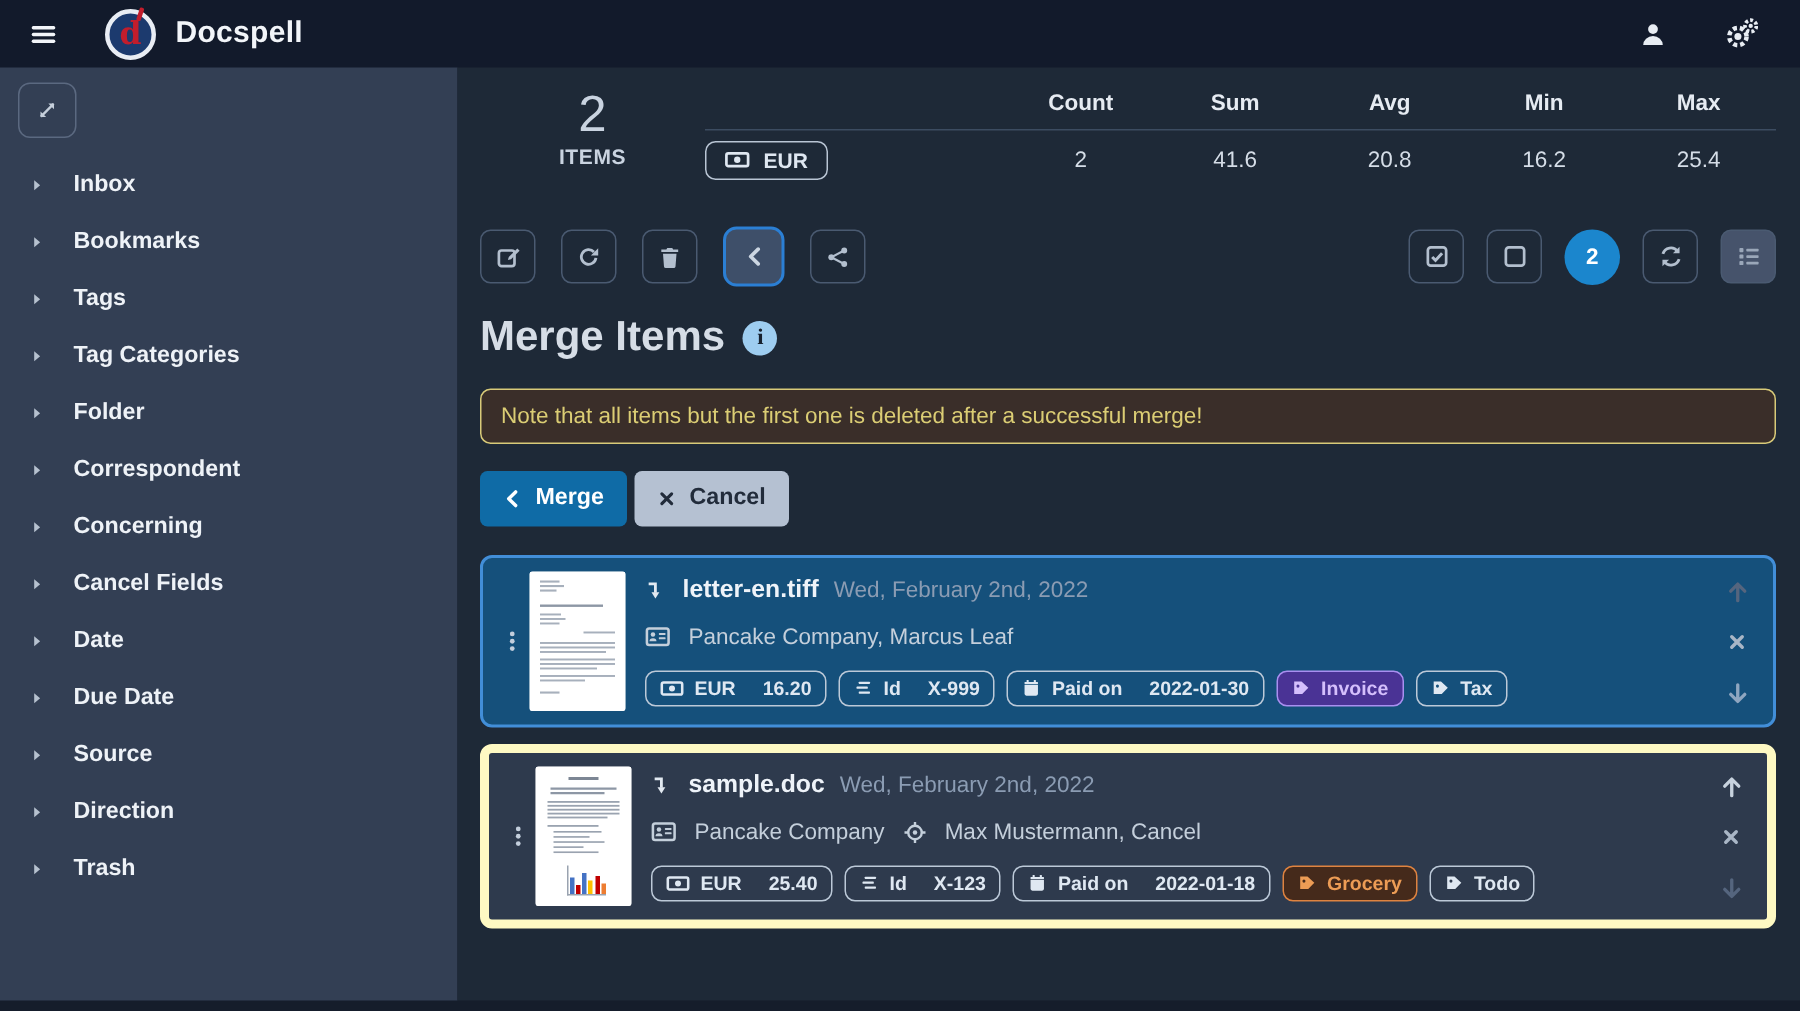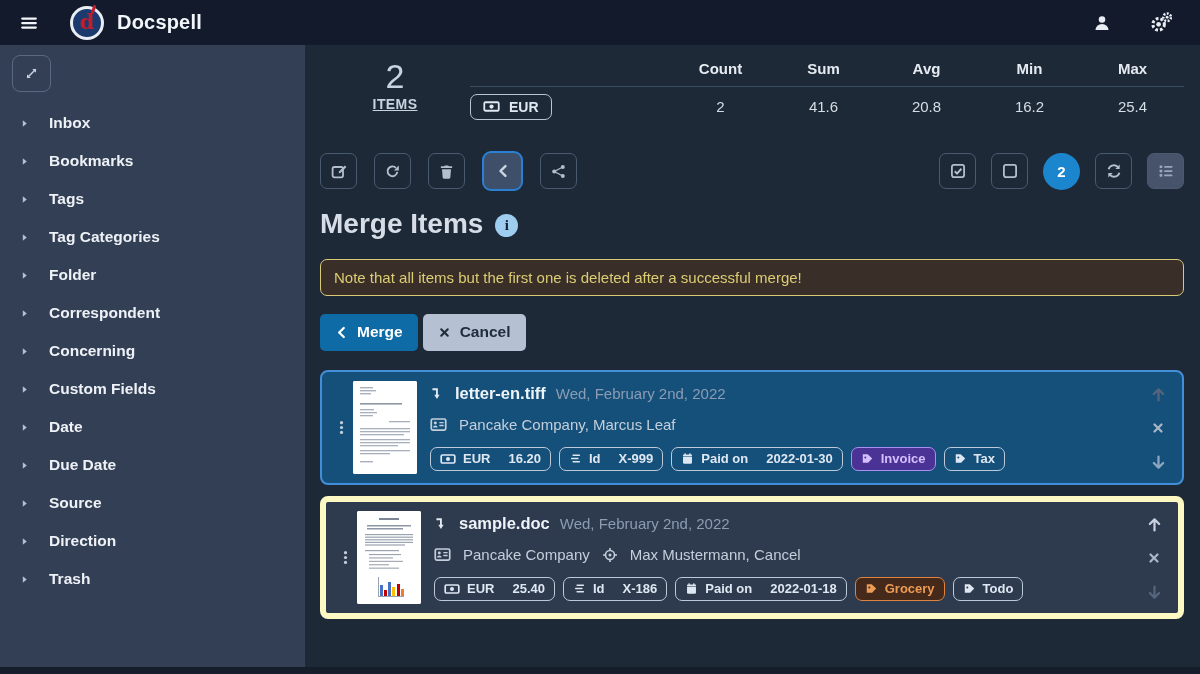--- a/index.html
+++ b/index.html
@@ -38,21 +38,21 @@
   .side-item { display:flex; align-items:center; height:38px; color:#eef2f7; font-weight:bold; font-size:15.5px; }
   .side-item .caret { color:#b6c1cf; margin:0 19px 0 7px; }
 
   
   .main { flex:1; background:#1e2937; padding:8px 16px 0 15px; overflow:hidden; }
 
   
   .stats { display:flex; margin-top:2px; }
   .stats-count { width:150px; text-align:center; color:#c9d3e0; padding-top:4px; }
   .stats-count .num { font-size:34px; line-height:1.05; }
-  .stats-count .lbl { font-size:14px; font-weight:bold; margin-top:1px; letter-spacing:.4px;text-decoration:underline; }
+  .stats-count .lbl { font-size:14px; font-weight:bold; margin-top:1px; letter-spacing:.4px; }
   .stats-table { flex:1; }
   .stats-head { display:flex; align-items:center; height:26px; color:#e6ebf2; font-weight:bold; font-size:15px; }
   .stats-row { display:flex; align-items:center; height:40px; color:#d5dde7; font-size:15px;
     border-top:1px solid #3c4c61; margin-top:5px; }
   .c-flex { flex:1; display:flex; align-items:center; }
   .c { width:103px; text-align:center; }
   .chip { display:inline-flex; align-items:center; gap:9px; height:26px; padding:0 12px;
     border:1px solid #b9c5d4; border-radius:7px; color:#dfe7f1; font-size:14px; font-weight:bold; }
 
   
@@ -300,21 +300,21 @@
       <li class="side-item clickable">
           <svg class="i caret" width="11" height="11" fill="currentColor">
             <use href="#i-caret-right"></use>
           </svg>
           <span>Concerning</span>
         </li>
       <li class="side-item clickable">
           <svg class="i caret" width="11" height="11" fill="currentColor">
             <use href="#i-caret-right"></use>
           </svg>
-          <span>Custom Fields</span>
+          <span>Cancel Fields</span>
         </li>
       <li class="side-item clickable">
           <svg class="i caret" width="11" height="11" fill="currentColor">
             <use href="#i-caret-right"></use>
           </svg>
           <span>Date</span>
         </li>
       <li class="side-item clickable">
           <svg class="i caret" width="11" height="11" fill="currentColor">
             <use href="#i-caret-right"></use>
@@ -616,21 +616,21 @@
               <span>EUR</span>
                 <span class="gap"></span>
               <span>25.40</span>
             </span>
             <span class="badge">
               <svg class="i" width="13" height="13" fill="currentColor">
                   <use href="#i-stream"></use>
                 </svg>
               <span>Id</span>
                 <span class="gap"></span>
-              <span>X-186</span>
+              <span>X-123</span>
             </span>
             <span class="badge">
               <svg class="i" width="13" height="13" fill="currentColor">
                   <use href="#i-cal"></use>
                 </svg>
               <span>Paid on</span>
                 <span class="gap"></span>
               <span>2022-01-18</span>
             </span>
             <span class="badge tag-orange">

